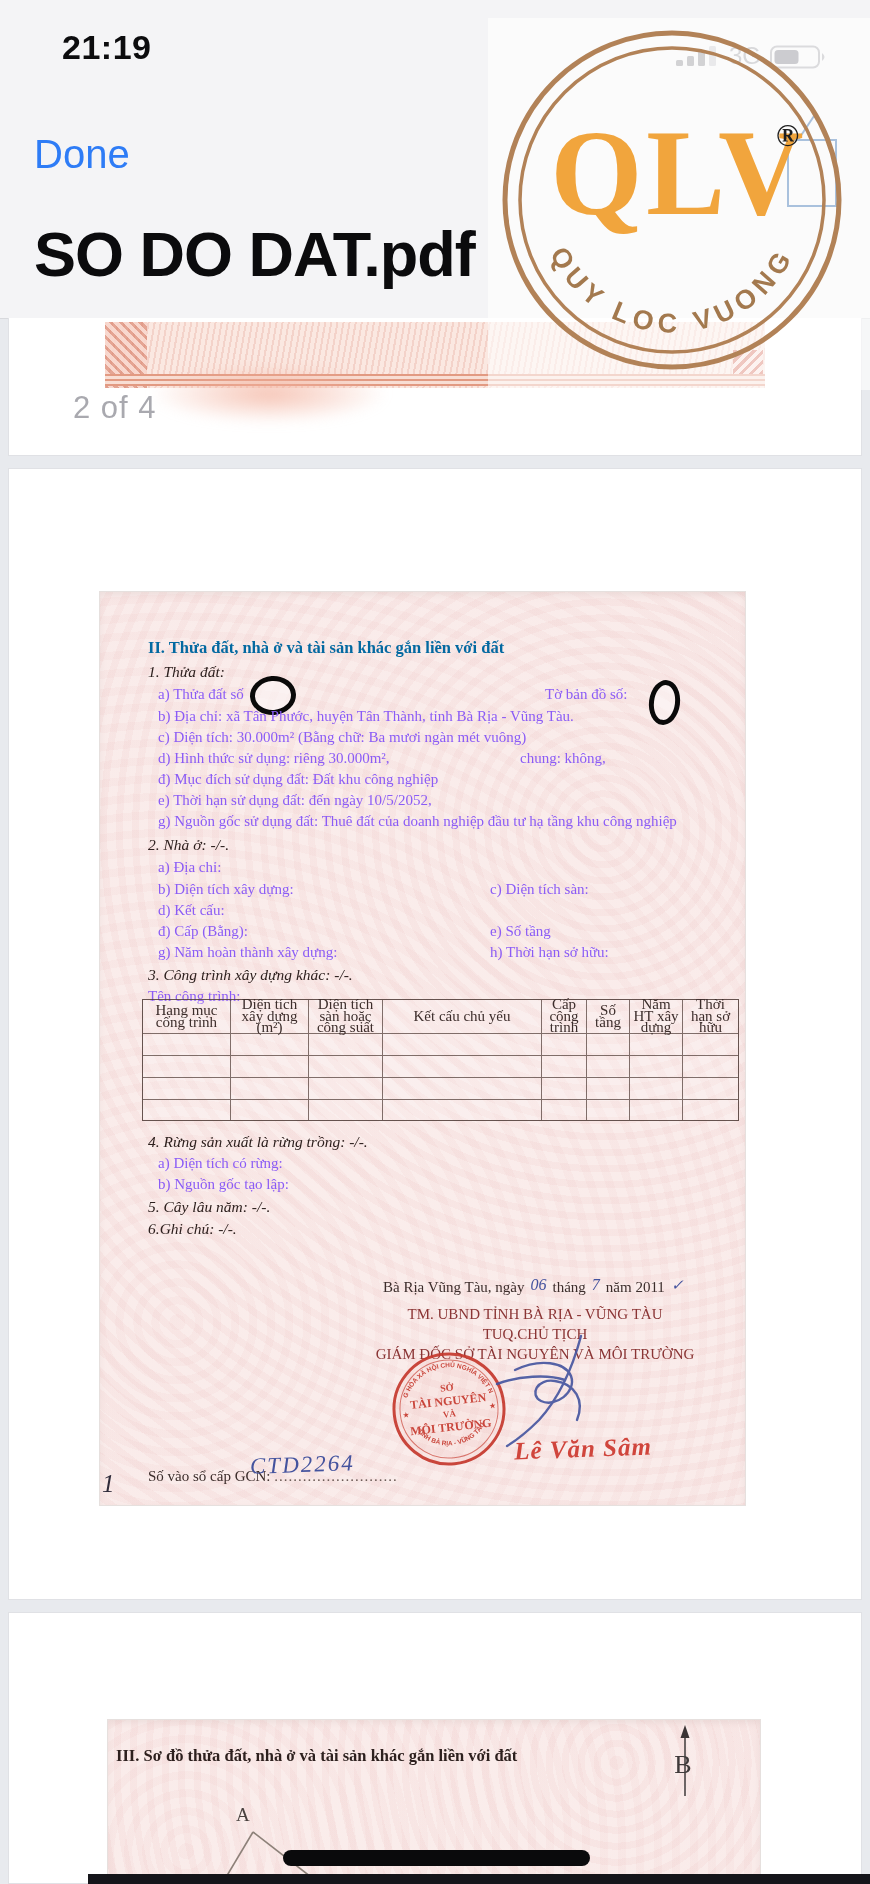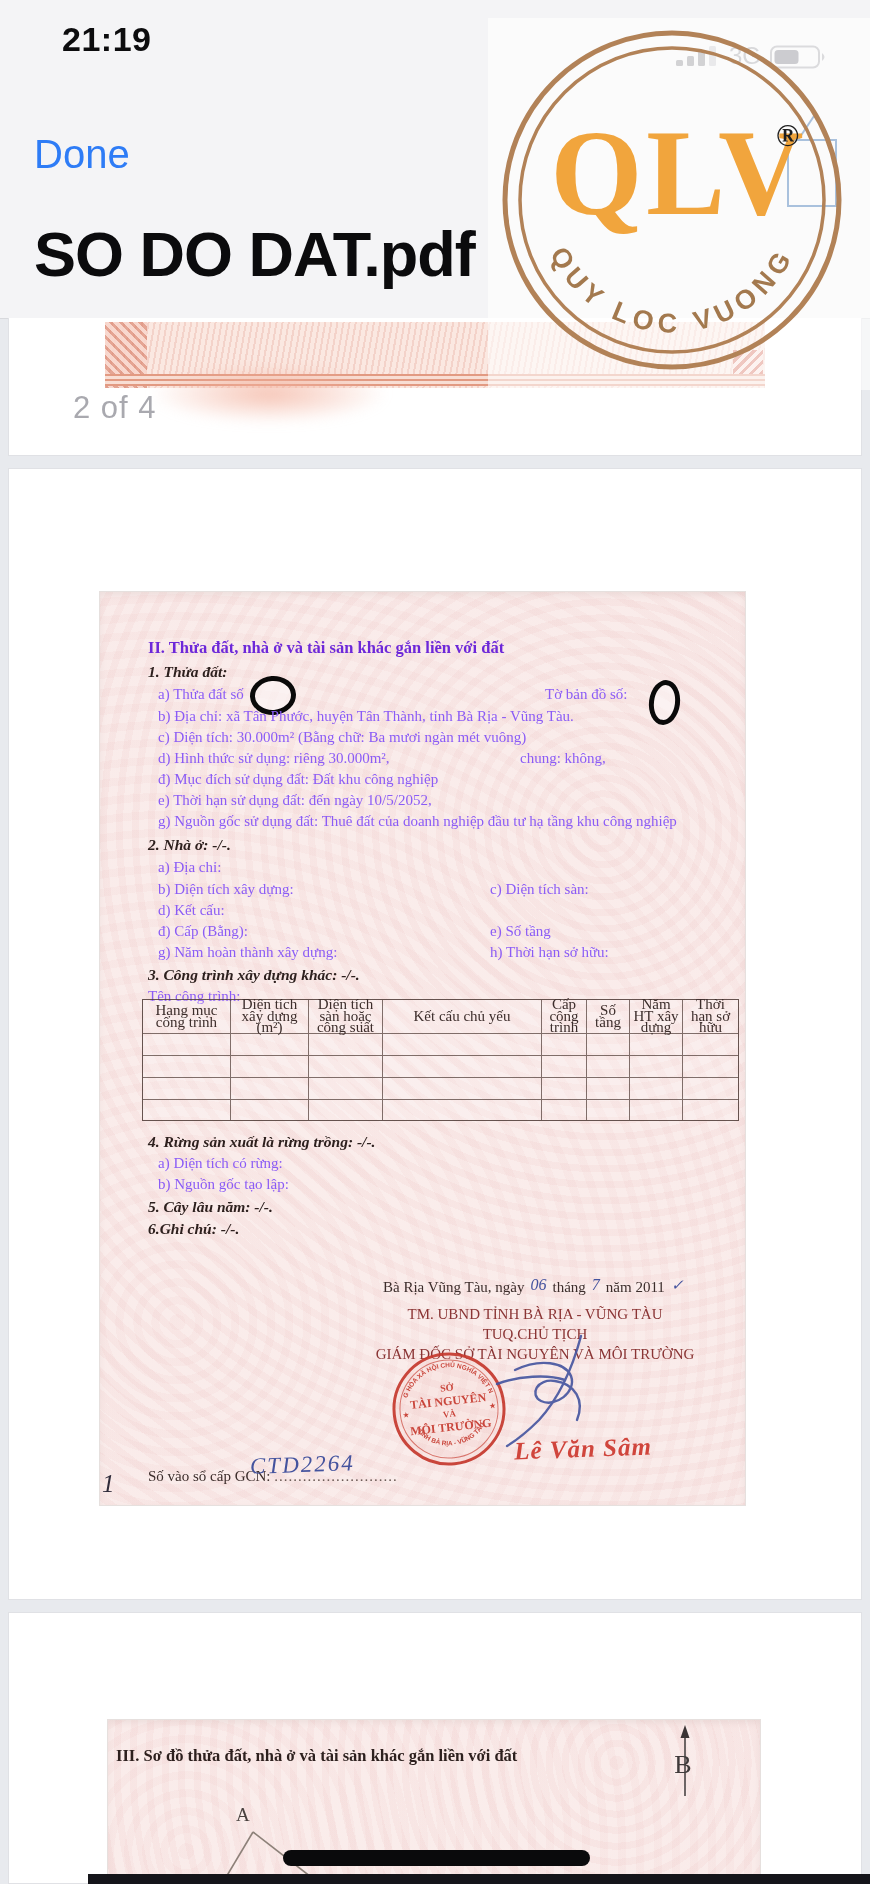--- a/index.html
+++ b/index.html
@@ -1,21 +1,21 @@
 <!DOCTYPE html>
 <html><head>
 <meta charset="utf-8">
 <style>
   html,body{margin:0;padding:0;background:#e8eaee;}
   .screen{position:relative;width:870px;height:1884px;background:#e8eaee;overflow:hidden;
           font-family:"Liberation Sans","DejaVu Sans",sans-serif;}
   
   .ql-header{position:absolute;left:0;top:0;width:870px;height:318px;background:#f4f4f6;
              border-bottom:1px solid #d8d9dd;}
-  .time{position:absolute;left:62px;top:20px;font-size:34px;font-weight:bold;color:#0c0c0e;letter-spacing:.5px;}
+  .time{position:absolute;left:62px;top:28px;font-size:34px;font-weight:bold;color:#0c0c0e;letter-spacing:.5px;}
   .net-label{position:absolute;left:729px;top:42px;font-size:24px;color:#9d9da2;}
   .done-btn{position:absolute;left:34px;top:132px;font-size:40px;color:#2e7cf6;background:none;border:none;padding:0;font-family:inherit;}
   .file-title{position:absolute;left:34px;top:218px;font-size:63px;font-weight:bold;color:#0b0b0d;letter-spacing:-1px;white-space:nowrap;}
   .sig-bars{position:absolute;left:676px;top:44px;}
   .battery{position:absolute;left:770px;top:45px;}
   
   .card{position:absolute;left:8px;width:854px;background:#ffffff;border:1px solid #e0e1e5;box-sizing:border-box;}
   .card1{top:318px;height:138px;border-top:none;}
   .card2{top:468px;height:1132px;}
   .card3{top:1612px;height:272px;}
@@ -35,22 +35,22 @@
   .paper{position:absolute;background:#fbf0ef;box-shadow:0 0 0 1px #e6e0de, inset 0 3px 6px rgba(160,140,135,.25);
          font-family:"Liberation Serif","DejaVu Serif",serif;color:#3c2d2b;}
   .paper .tex{position:absolute;inset:0;pointer-events:none;
       background:
         repeating-radial-gradient(circle at 78% 26%, rgba(226,160,160,.09) 0 7px, rgba(255,255,255,0) 7px 16px),
         repeating-radial-gradient(circle at 12% 80%, rgba(226,160,160,.07) 0 8px, rgba(255,255,255,0) 8px 18px),
         radial-gradient(ellipse at 40% 55%, rgba(250,236,234,.8), rgba(247,228,226,.4));}
   .paper2{left:100px;top:592px;width:645px;height:913px;}
   .paper3{left:108px;top:1720px;width:652px;height:164px;}
   .line{position:absolute;white-space:nowrap;font-size:15px;line-height:19px;color:#8b5cf6;}
-  .hd{font-weight:bold;font-size:16.5px;color:#6d28d9;}
-  .sec{font-weight:bold;font-style:italic;font-size:15.5px;color:#2d201e;}
+  .hd{font-weight:bold;font-size:16.5px;color:#0369a1;}
+  .sec{font-weight:normal;font-style:italic;font-size:15.5px;color:#2d201e;}
   
   .redact{position:absolute;border:5px solid #0a0a0a;border-radius:50%;background:rgba(252,247,246,.6);}
   
   .ct{position:absolute;left:42px;top:407px;display:grid;
       grid-template-columns:88px 78px 74px 159px 45px 43px 53px 55px;
       grid-template-rows:34px 22px 22px 22px 20px;
       border:1.5px solid rgba(75,55,50,.85);background:rgba(255,255,255,.15);}
   .ct>div{border-right:1px solid rgba(75,55,50,.7);border-bottom:1px solid rgba(75,55,50,.7);box-sizing:border-box;}
   .ct>div:nth-child(8n){border-right:none;}
   .ct>div:nth-child(n+33){border-bottom:none;}

